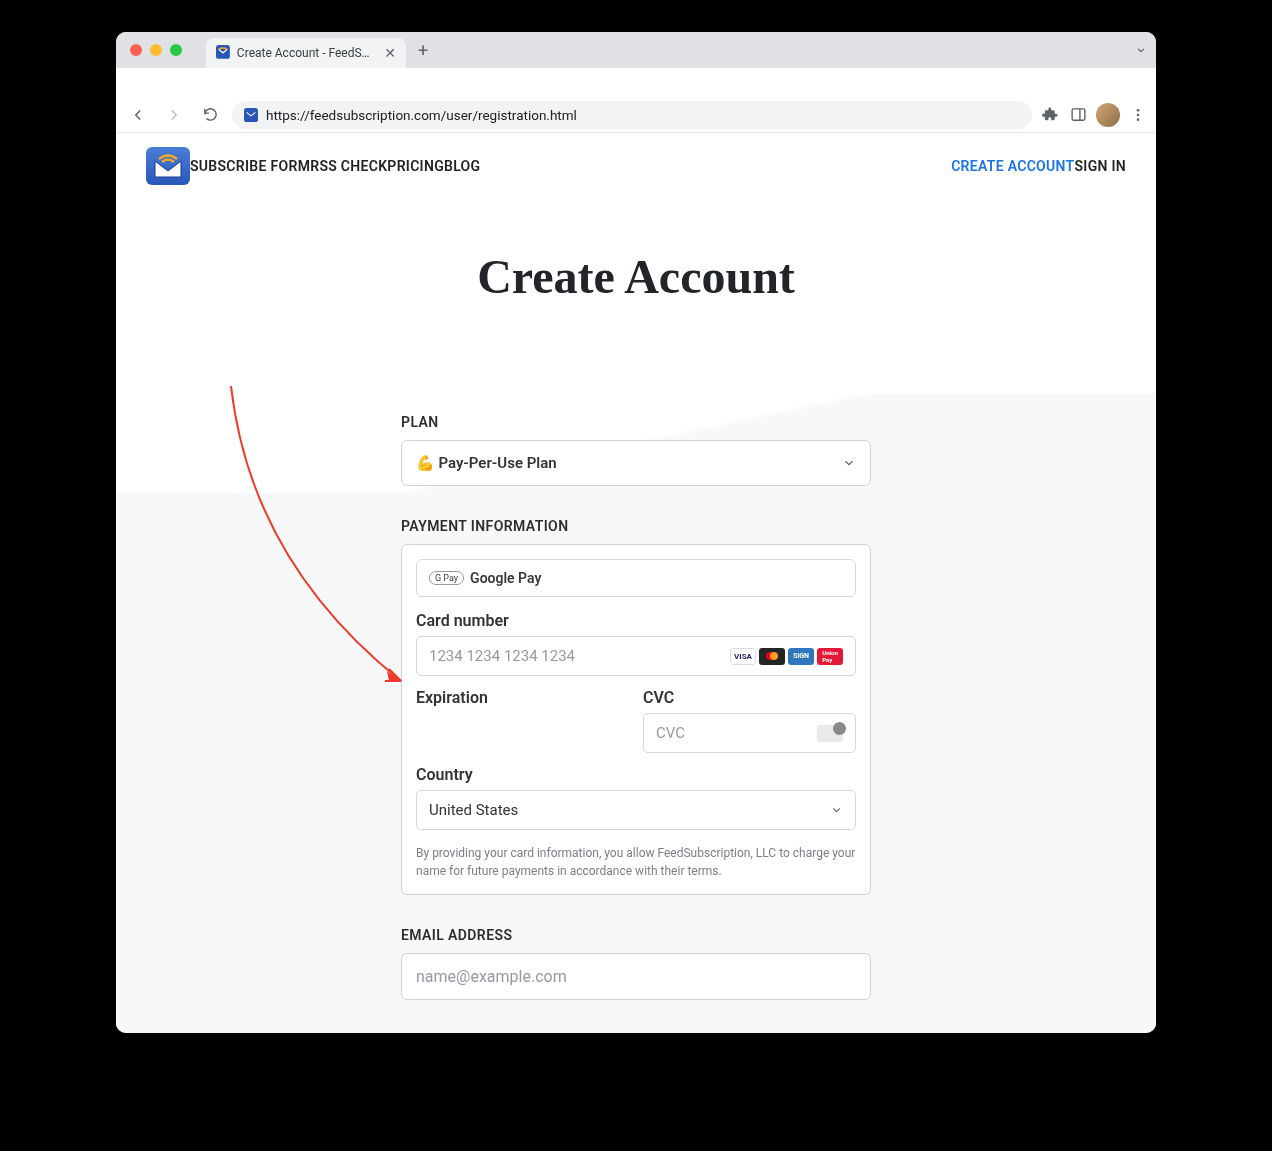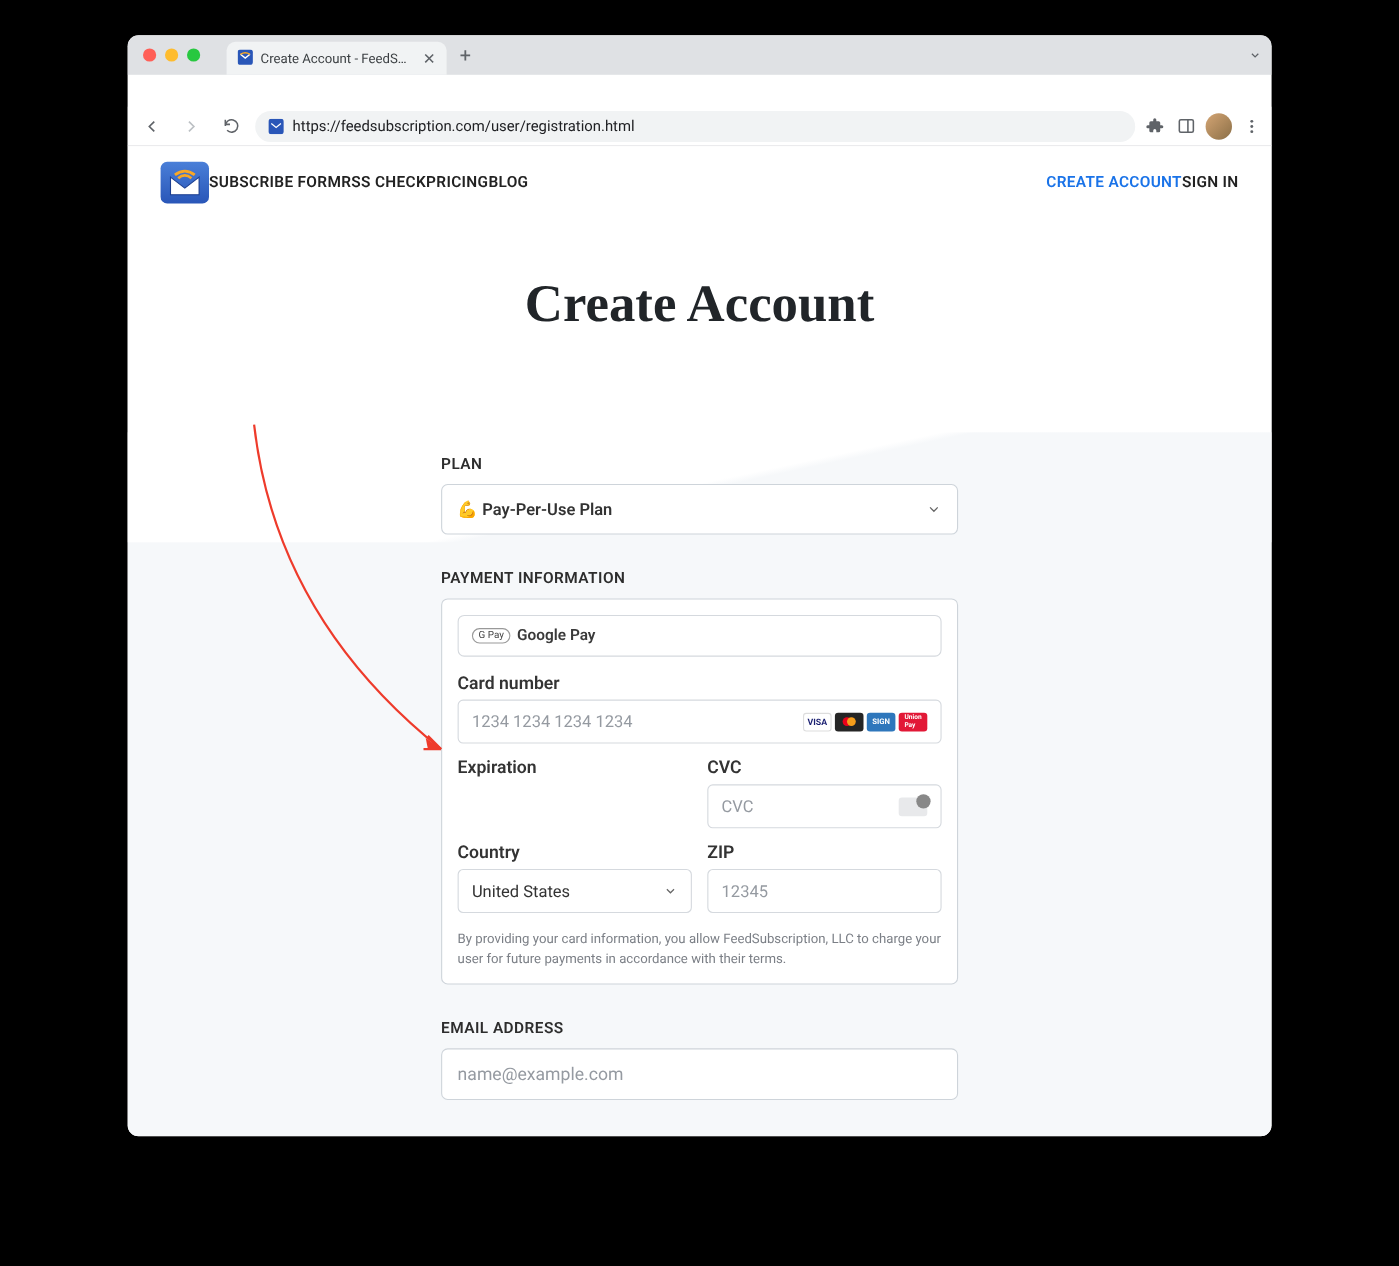--- a/index.html
+++ b/index.html
@@ -381,29 +381,23 @@
               <div class="sub-label">Country</div>
               <div class="card-input country-select">
                 <span>United States</span>
                 <span class="country-chevron">
                   <svg width="13" height="13" viewBox="0 0 24 24">
                       <path d="M6 9l6 6 6-6" stroke="#666" stroke-width="2" fill="none"></path>
                     </svg>
                 </span>
               </div>
             </div>
-            <div>
-              <div class="sub-label">ZIP</div>
-              <div class="card-input">
-                <span class="placeholder">12345</span>
-              </div>
-            </div>
           </div>
 
-          <div class="disclosure">By providing your card information, you allow FeedSubscription, LLC to charge your user for future payments in accordance with their terms.</div>
+          <div class="disclosure">By providing your card information, you allow FeedSubscription, LLC to charge your name for future payments in accordance with their terms.</div>
         </div>
 
         <div class="section-gap"></div>
 
         <div class="field-label">EMAIL ADDRESS</div>
         <div class="text-input">
           <span class="placeholder">name@example.com</span>
         </div>
       </div>
     </div>

